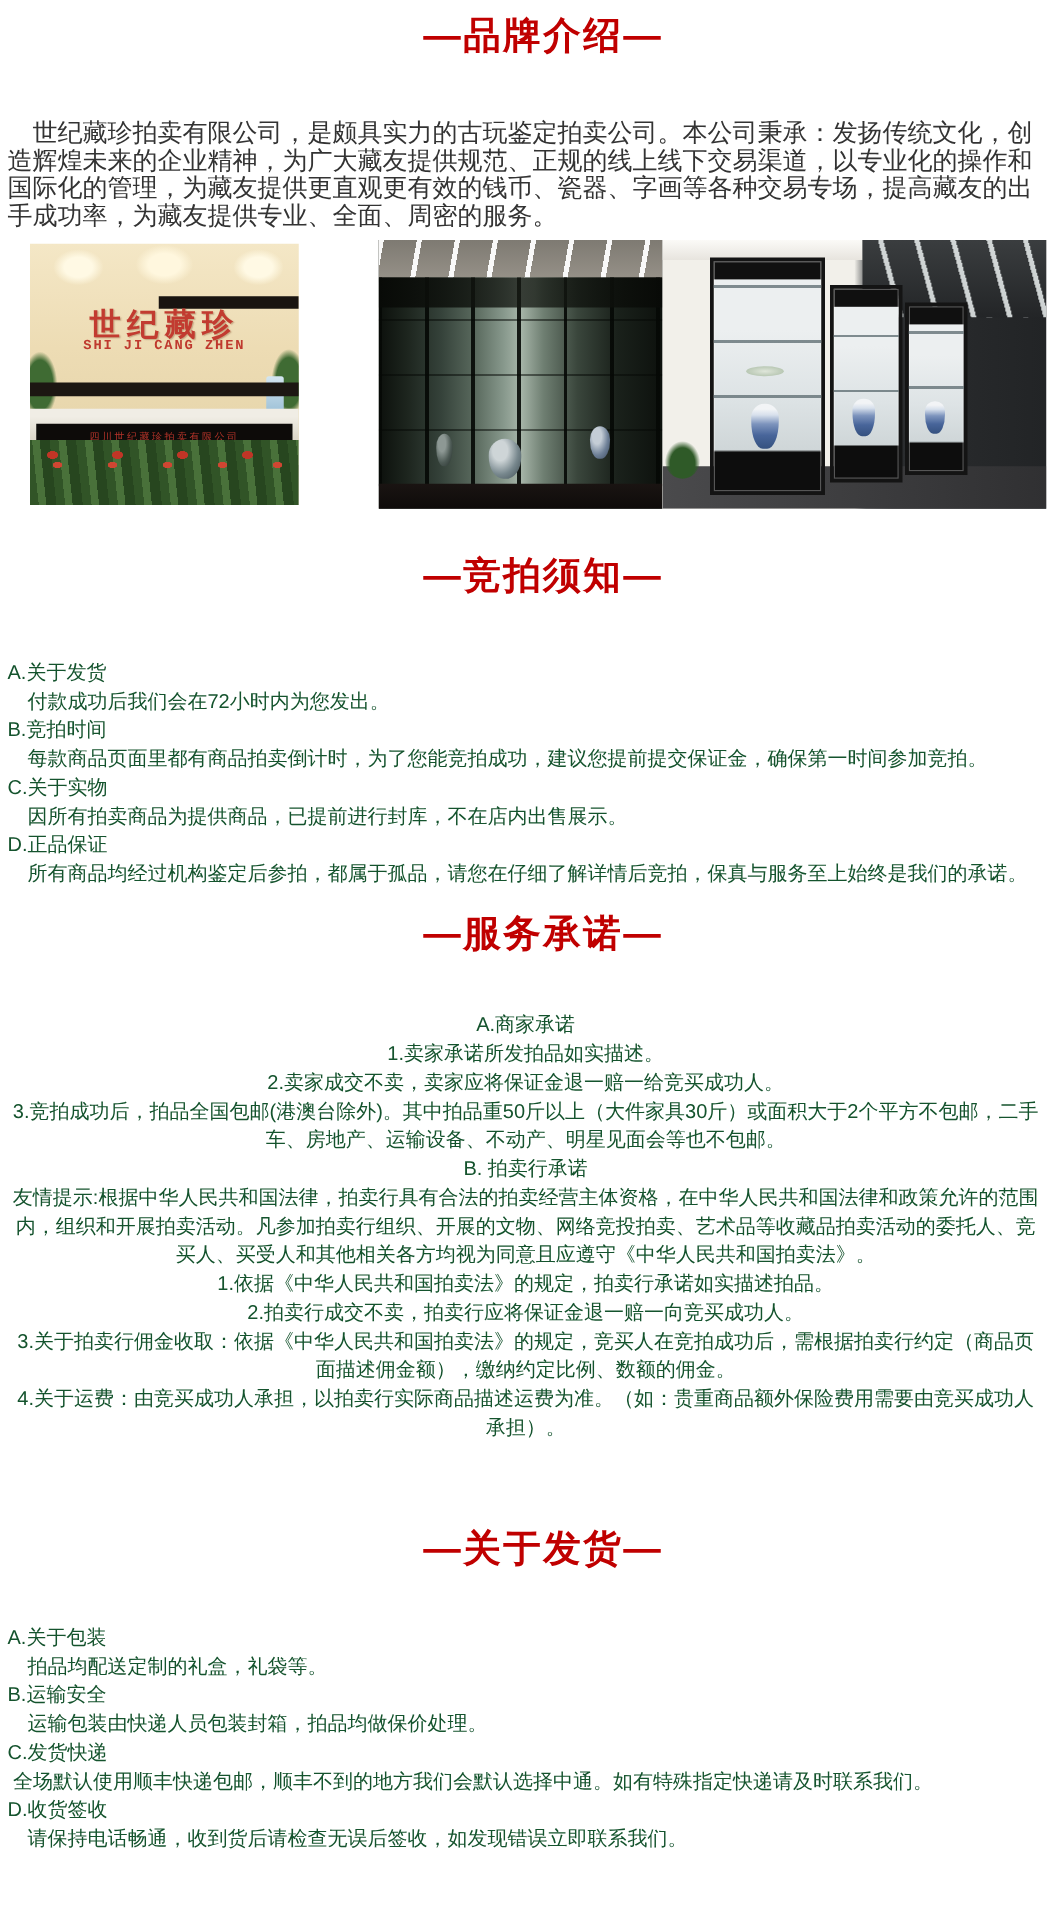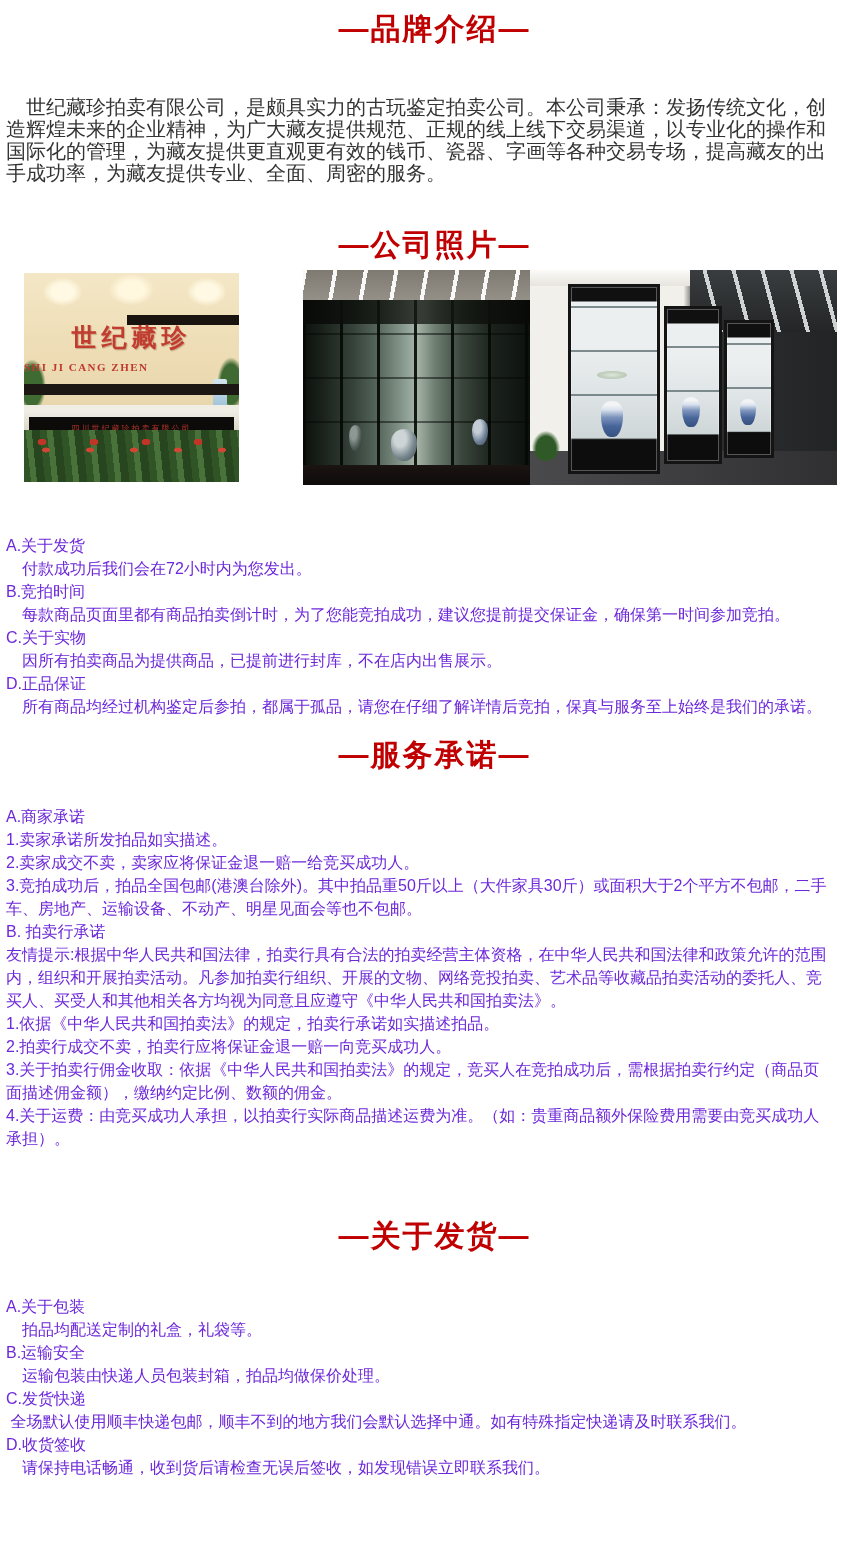--- a/index.html
+++ b/index.html
@@ -21,24 +21,24 @@
   #title-service{margin-top:20px;}
   #title-shipping{margin-top:69px;}
 
   
   .intro{
     margin:50px 12px 0 6px;font-size:20px;line-height:22px;
     white-space:pre-wrap;color:#333333;
   }
   .tblock{
     margin:0 14px 0 6px;font-size:16px;line-height:23px;
-    white-space:pre-wrap;color:#6d28d9;
+    white-space:pre-wrap;color:#14532d;
   }
   #bidding-body{margin-top:49px;}
-  #service-body{margin-top:33px;}
+  #service-body{margin-top:44px;text-align:center;}
   #shipping-body{margin-top:42px;}
 
   
   .photos-row{position:relative;height:215px;margin-top:8px;}
   .photo{position:absolute;overflow:hidden;}
 
   
   #photo-reception{
     left:24px;top:3px;width:215px;height:209px;
     background:
@@ -47,22 +47,22 @@
       radial-gradient(ellipse 28px 20px at 85% 9%, #fff9e4 0 40%, rgba(255,244,214,0) 72%),
       linear-gradient(180deg,#f4e7c6 0%,#eddcb4 40%,#e8d7ad 65%,#e3d2a9 100%);
   }
   .rc-bar1{position:absolute;left:48%;right:0;top:42px;height:10px;background:#191410;}
   .rc-sign-cn{
     position:absolute;top:48px;left:0;right:0;text-align:center;
     font-size:25px;font-weight:bold;color:#c23b30;letter-spacing:5px;
     text-shadow:1px 1px 1px rgba(120,60,30,.35);
   }
   .rc-sign-en{
-    position:absolute;top:88px;left:0;right:0;text-align:left;
-    font-family:Liberation Serif, serif;
+    position:absolute;top:76px;left:0;right:0;text-align:center;
+    font-family:Liberation Mono, monospace;
     font-size:11px;font-weight:bold;color:#bf392e;letter-spacing:1.5px;
   }
   .rc-plant-side{position:absolute;width:28px;height:54px;border-radius:50%;
     background:radial-gradient(ellipse at 50% 50%, #3f6b33 0 52%, rgba(63,107,51,0) 70%);}
   .rc-plant-side.left{left:-6px;top:86px;}
   .rc-plant-side.right{right:-6px;top:84px;}
   .rc-cooler{position:absolute;right:12px;top:106px;width:14px;height:28px;border-radius:2px;
     background:linear-gradient(180deg,#d4e6f0,#9fc2d8);}
   .rc-bar2{position:absolute;left:0;right:0;top:111px;height:11px;background:#1c1712;}
   .rc-desk{position:absolute;left:0;right:0;top:132px;bottom:0;
@@ -135,21 +135,20 @@
     background:radial-gradient(ellipse at 50% 60%, #2f5a28 0 50%, rgba(47,90,40,0) 72%);}
 </style>
 </head>
 <body>
 
 <div class="page">
 
   <h2 class="sec-title" id="title-brand">—品牌介绍—</h2>
   <div class="intro">　世纪藏珍拍卖有限公司，是颇具实力的古玩鉴定拍卖公司。本公司秉承：发扬传统文化，创造辉煌未来的企业精神，为广大藏友提供规范、正规的线上线下交易渠道，以专业化的操作和国际化的管理，为藏友提供更直观更有效的钱币、瓷器、字画等各种交易专场，提高藏友的出手成功率，为藏友提供专业、全面、周密的服务。</div>
 
-  <h2 class="sec-title" id="title-photos">—公司照片—</h2>
 
   <div class="photos-row">
 
     <div class="photo" id="photo-reception">
       <div class="rc-bar1"></div>
       <div class="rc-plant-side left"></div>
       <div class="rc-plant-side right"></div>
       <div class="rc-sign-cn">世纪藏珍</div>
       <div class="rc-sign-en">SHI JI CANG ZHEN</div>
       <div class="rc-cooler"></div>
@@ -186,20 +185,21 @@
       </div>
       <div class="dc-case c3">
         <div class="dc-shelves"></div>
         <div class="porcelain p3"></div>
       </div>
       <div class="dc-plant"></div>
     </div>
 
   </div>
 
+  <h2 class="sec-title" id="title-bidding">—竞拍须知—</h2>
   <div class="tblock" id="bidding-body">A.关于发货
 　付款成功后我们会在72小时内为您发出。
 B.竞拍时间
 　每款商品页面里都有商品拍卖倒计时，为了您能竞拍成功，建议您提前提交保证金，确保第一时间参加竞拍。
 C.关于实物
 　因所有拍卖商品为提供商品，已提前进行封库，不在店内出售展示。
 D.正品保证
 　所有商品均经过机构鉴定后参拍，都属于孤品，请您在仔细了解详情后竞拍，保真与服务至上始终是我们的承诺。</div>
 
   <h2 class="sec-title" id="title-service">—服务承诺—</h2>

